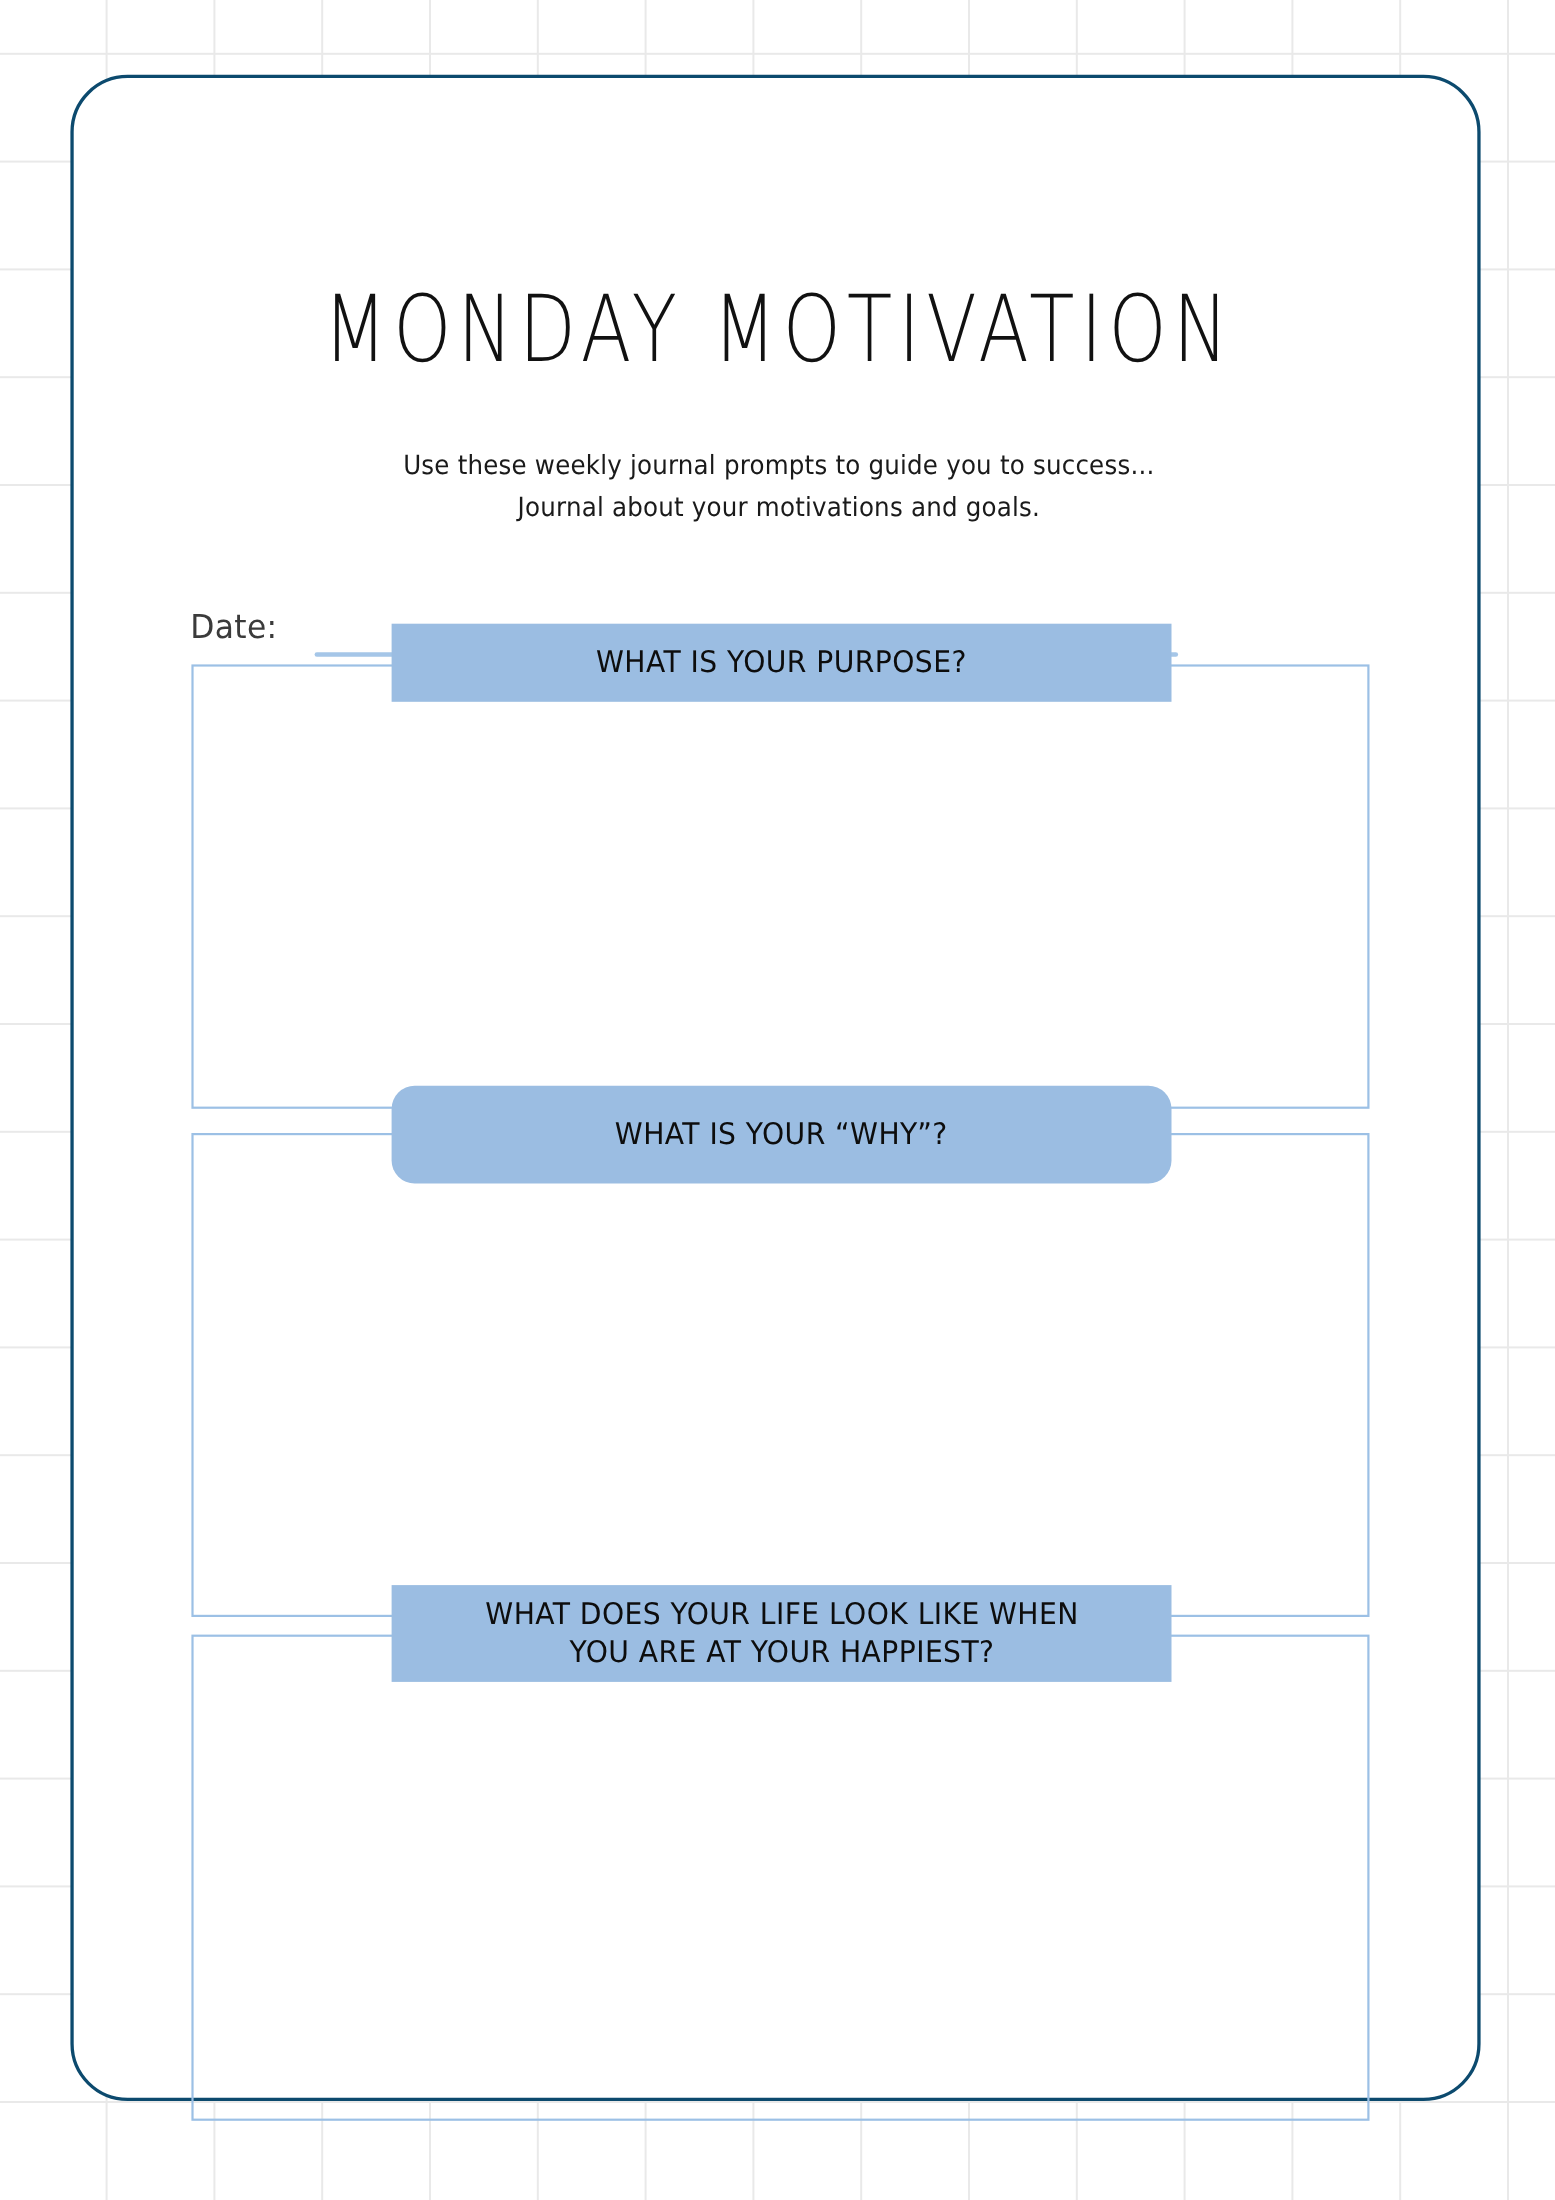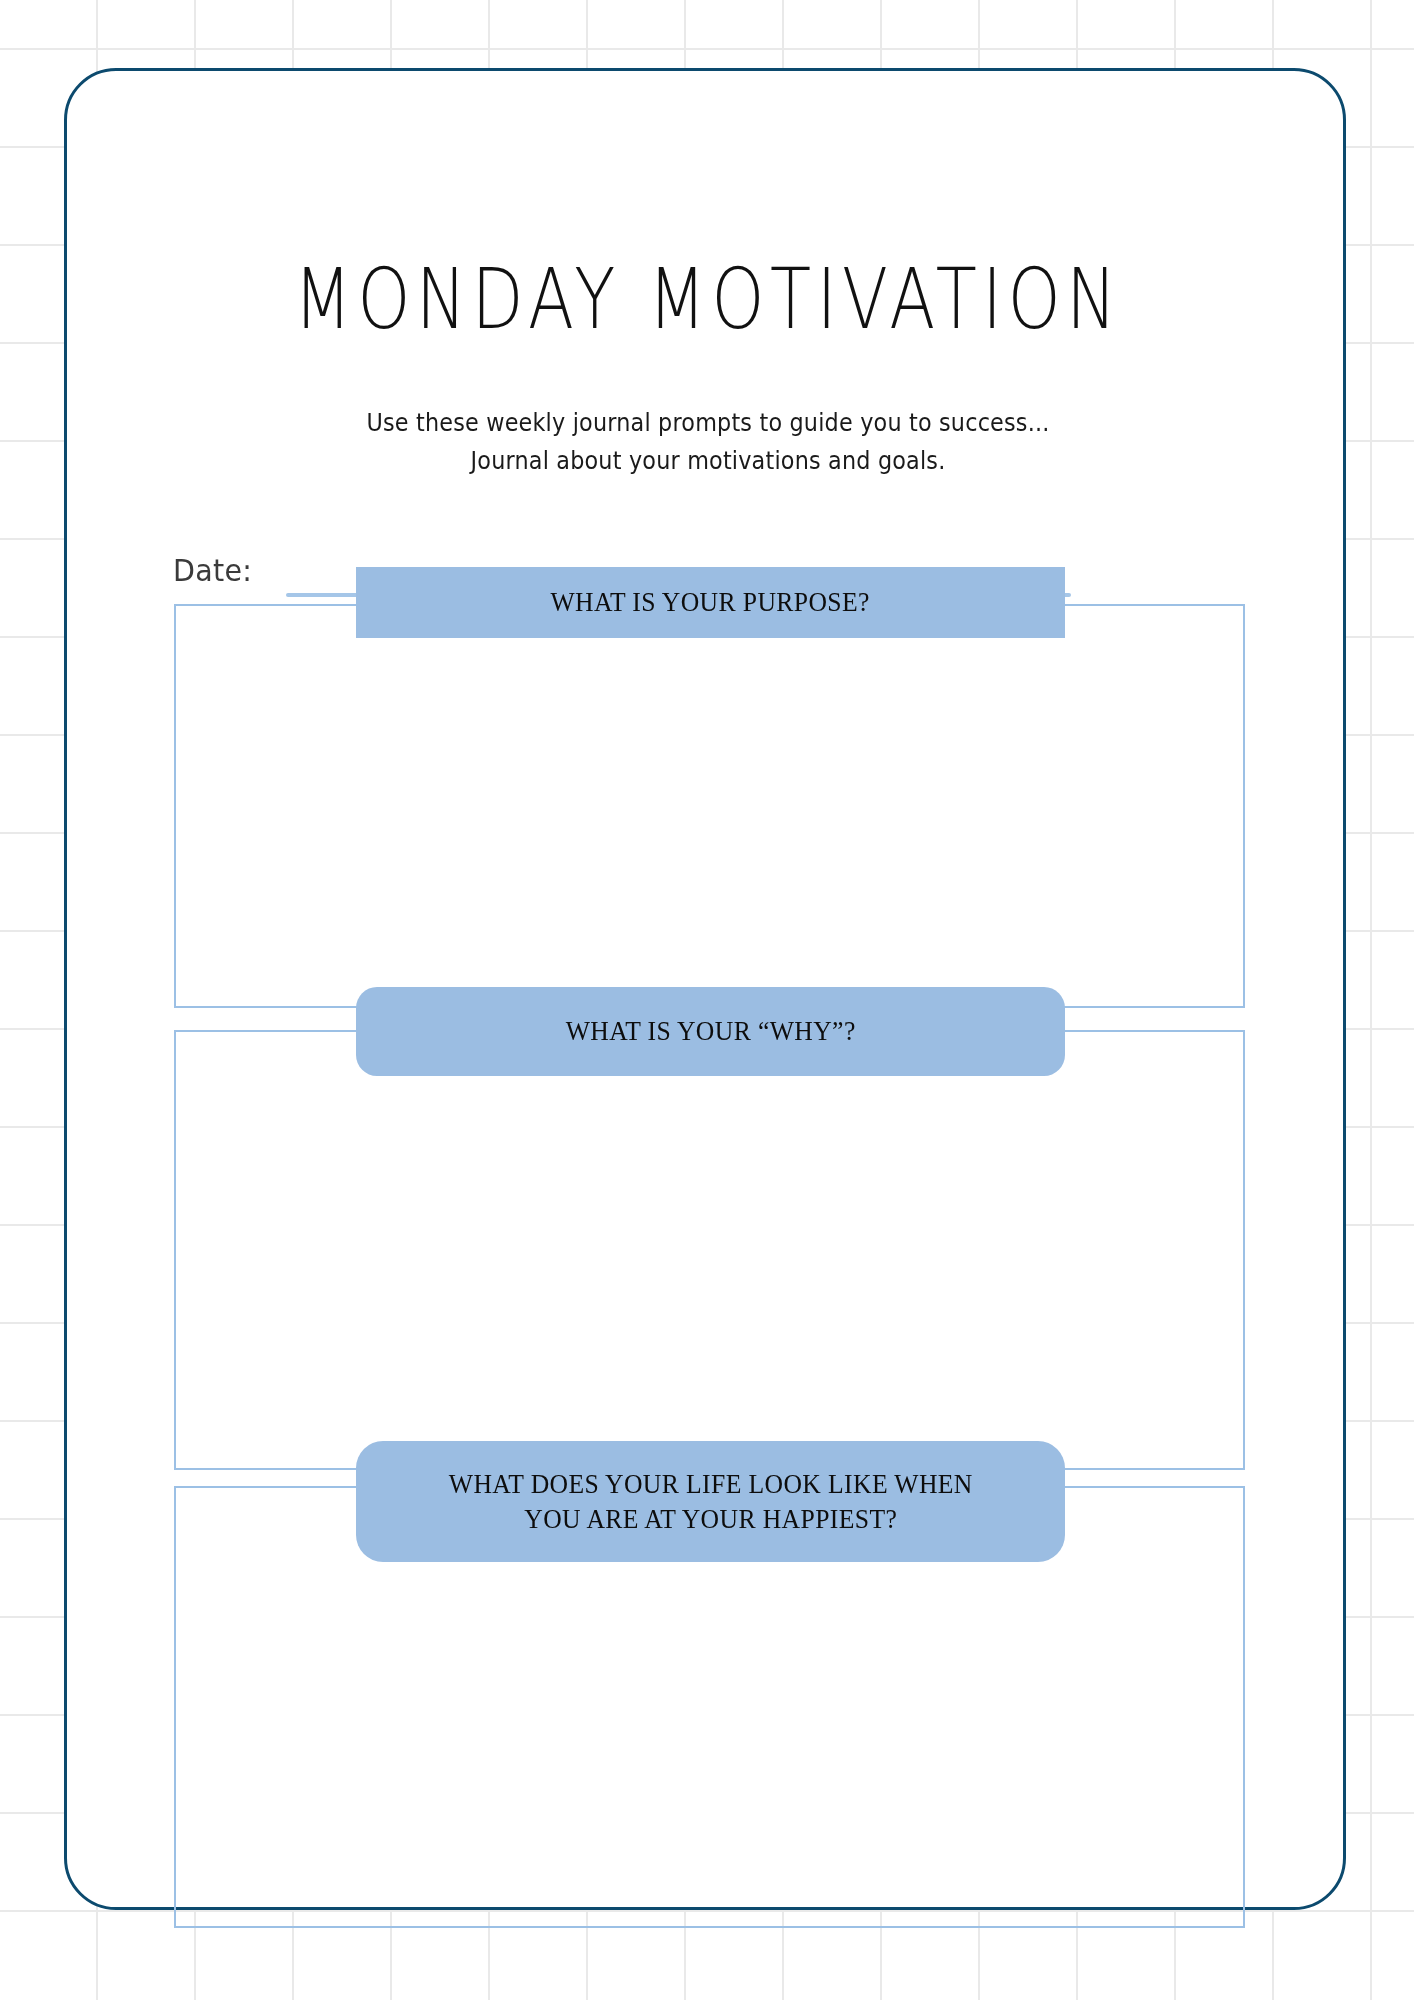--- a/index.html
+++ b/index.html
@@ -135,40 +135,39 @@
     display: flex;
     align-items: center;
     justify-content: center;
     text-align: center;
     color: #0d0d0d;
     font-size: 27px;
     font-weight: 400;
     letter-spacing: 0.4px;
     line-height: 35px;
     z-index: 3;
-    font-family: Liberation Serif, serif;
   }
   .prompt-banner .banner-text {
     display: block;
     transform: scaleX(0.95);
   }
 
   
   #prompt-section-1 { top: 496px; height: 441px; }
   #prompt-banner-1  { top: 0px;   height: 71px; }
   #answer-box-1     { top: 37px;  height: 404px; }
 
   
   #prompt-section-2 { top: 916px; height: 483px; }
   #prompt-banner-2  { top: 0px;   height: 89px; border-radius: 21px; }
   #answer-box-2     { top: 43px;  height: 440px; }
 
   
   #prompt-section-3 { top: 1370px; height: 487px; }
-  #prompt-banner-3  { top: 0px;    height: 121px; border-radius: 27px; }
+  #prompt-banner-3  { top: 0px;    height: 88px; }
   #answer-box-3     { top: 45px;   height: 442px; }
 </style>
 </head>
 <body>
 
 <div id="grid-background"></div>
 
 <div id="worksheet-card">
 
   <h1 id="page-title">MONDAY MOTIVATION</h1>

